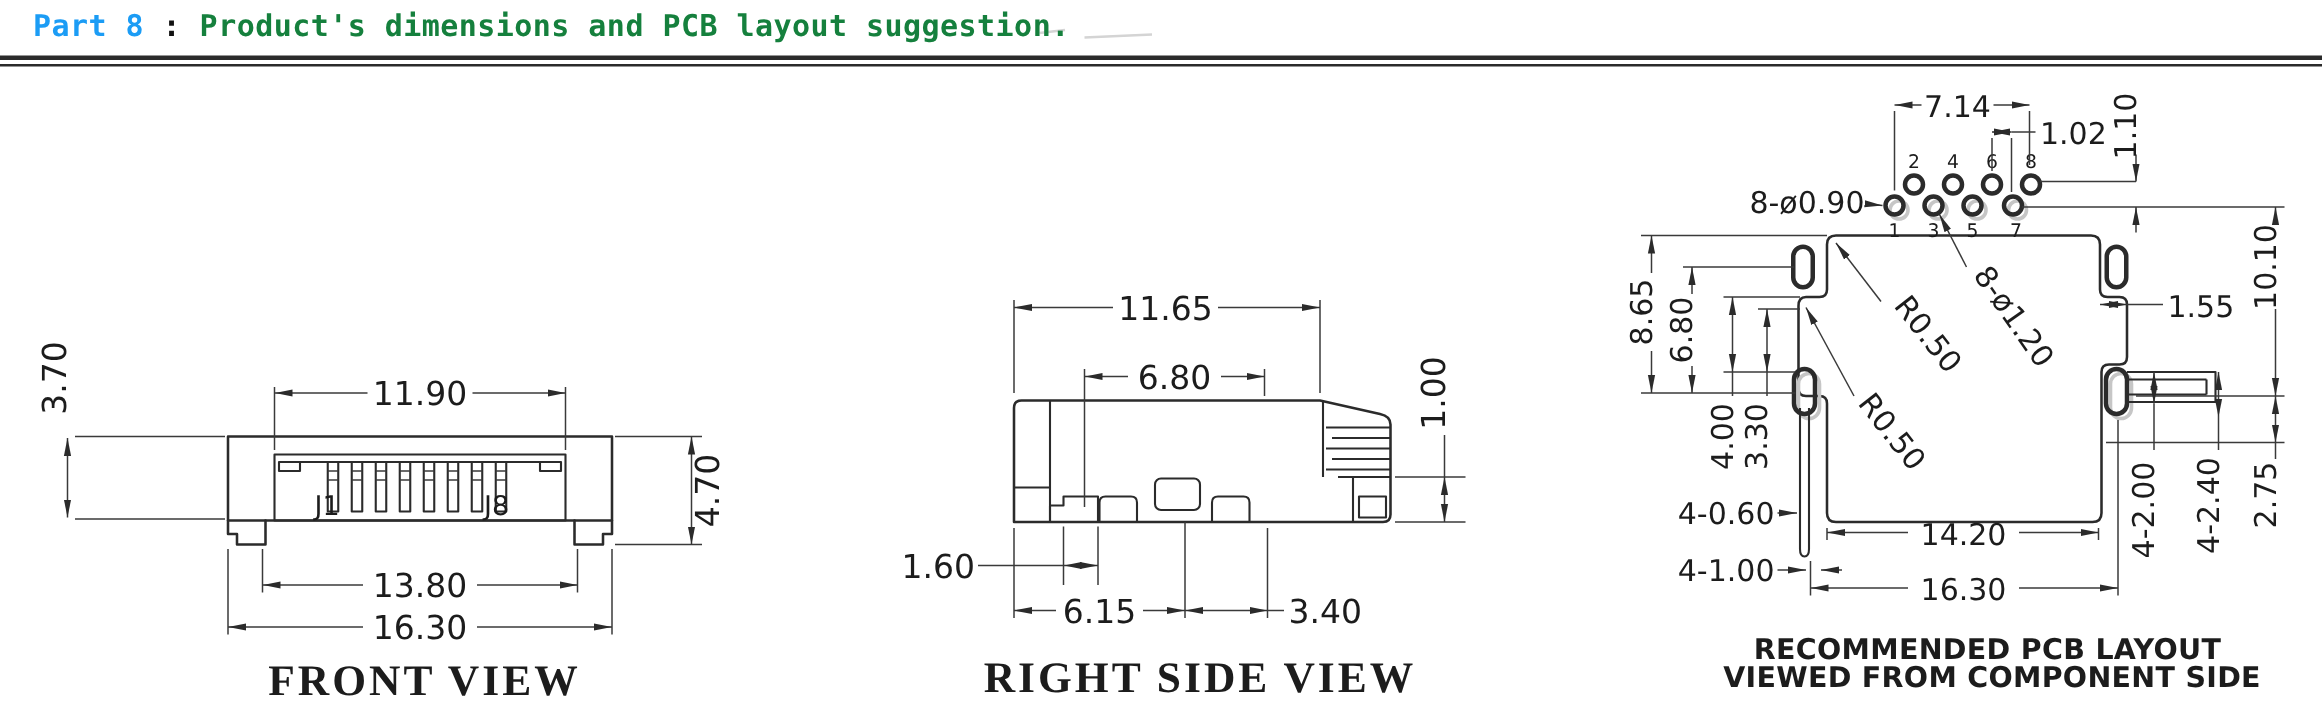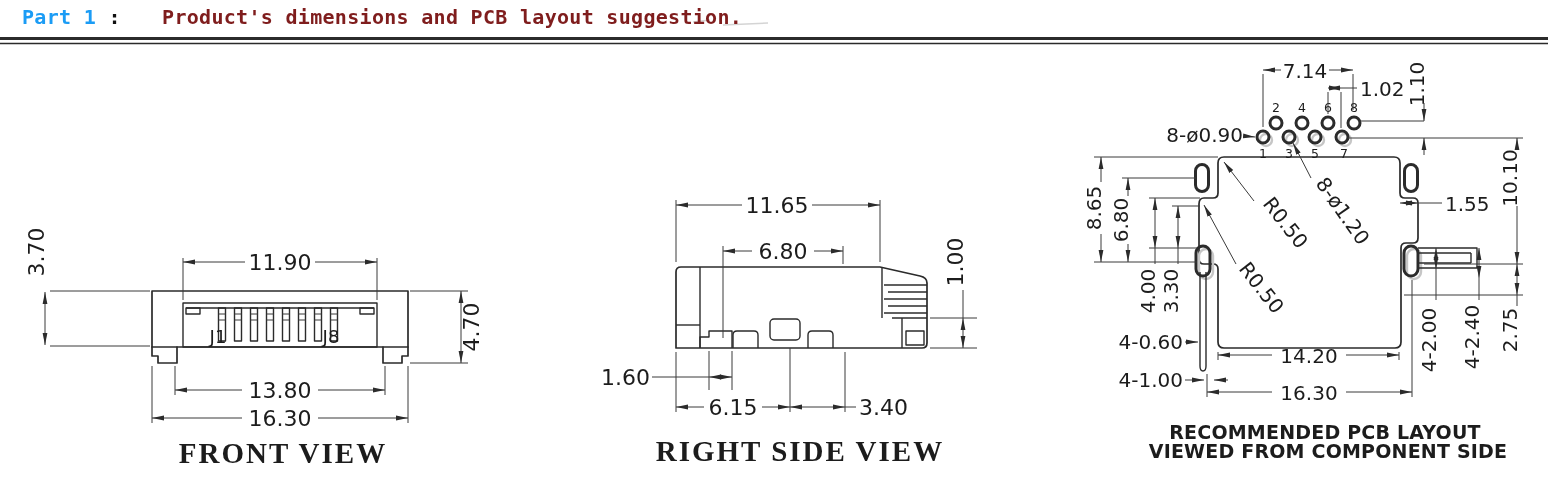--- a/index.html
+++ b/index.html
@@ -372,15 +372,15 @@
       <line class="d" x1="1207" y1="392" x2="1272" y2="392" marker-start="url(#ar)"></line>
       <line class="d" x1="1346" y1="392" x2="1412" y2="392" marker-end="url(#ar)"></line>
       <text class="dp" x="1309" y="400" text-anchor="middle">16.30</text>
     </g>
 
     <text class="pcap" x="1325" y="439" text-anchor="middle">RECOMMENDED PCB LAYOUT</text>
     <text class="pcap" x="1328" y="458" text-anchor="middle">VIEWED FROM COMPONENT SIDE</text>
   </g>
 </svg>
 
-  <div id="hdr"><span class="accent" style="color: rgb(27, 156, 245);">Part 1</span><span> </span><span style="color: rgb(17, 17, 17);">:</span><span> </span><span style="color: #7f1d1d; margin-left: 29px;">Product's dimensions and PCB layout suggestion.</span></div>
+  <div id="hdr"><span class="accent" style="color: rgb(27, 156, 245);">Part 8</span><span> </span><span style="color: rgb(17, 17, 17);">:</span><span> </span><span style="color: #15803d;">Product's dimensions and PCB layout suggestion.</span></div>
 
 </div>
 
 </body></html>

